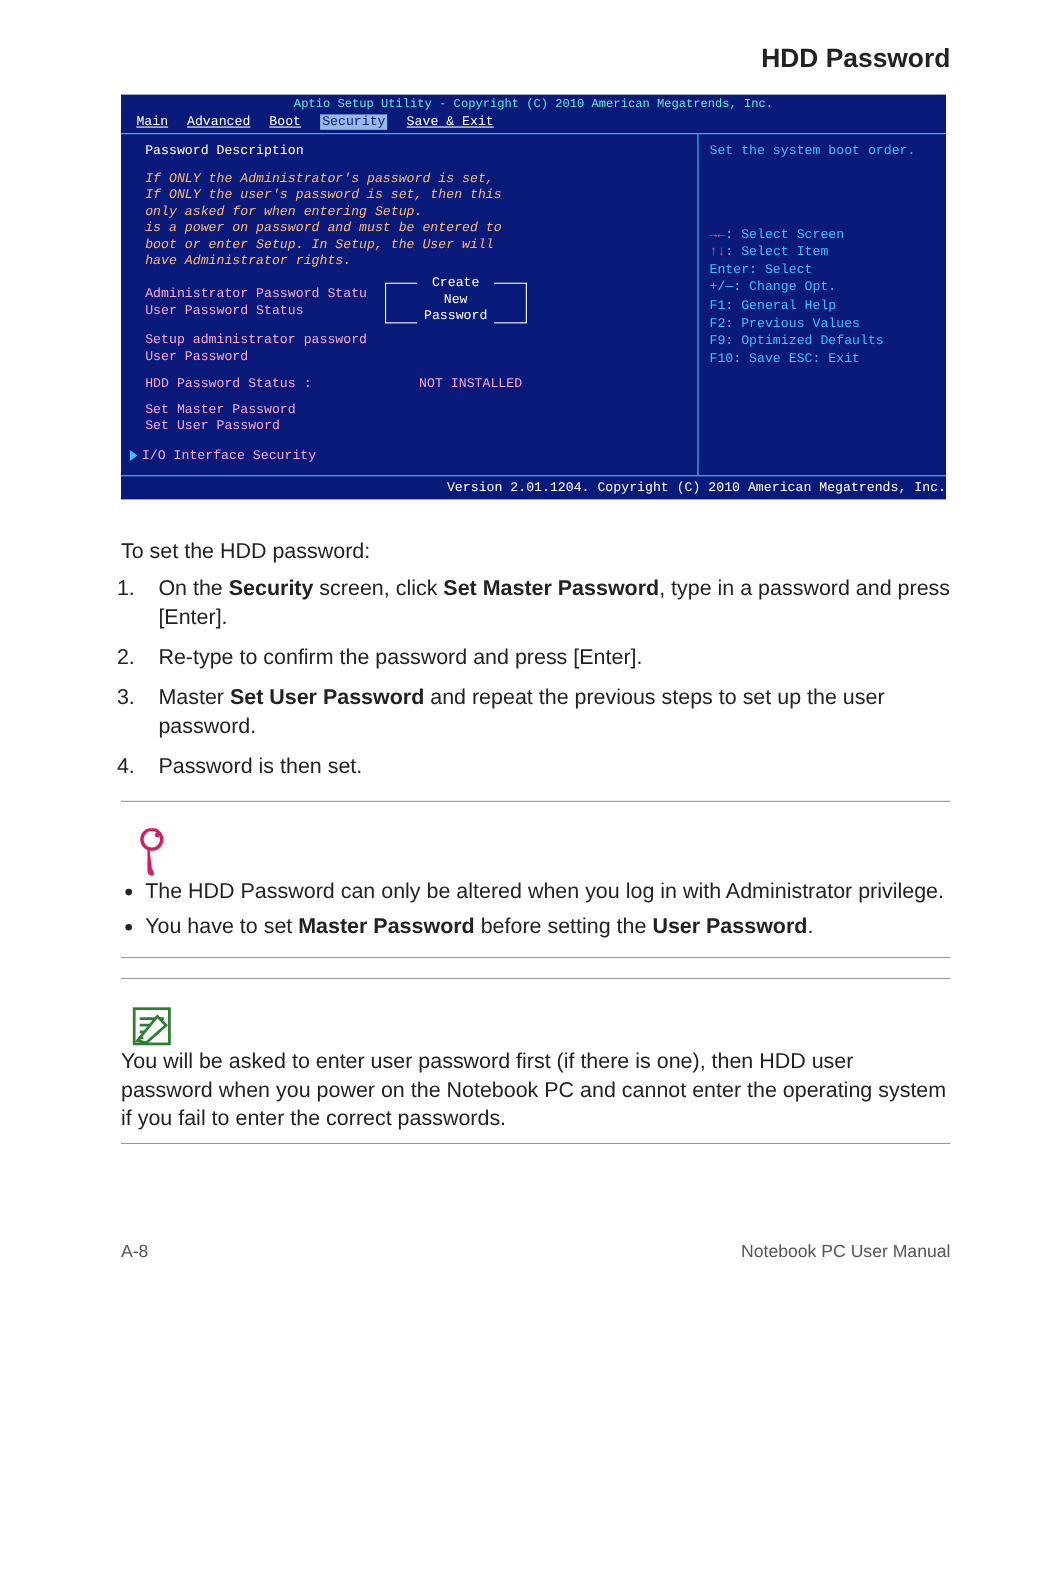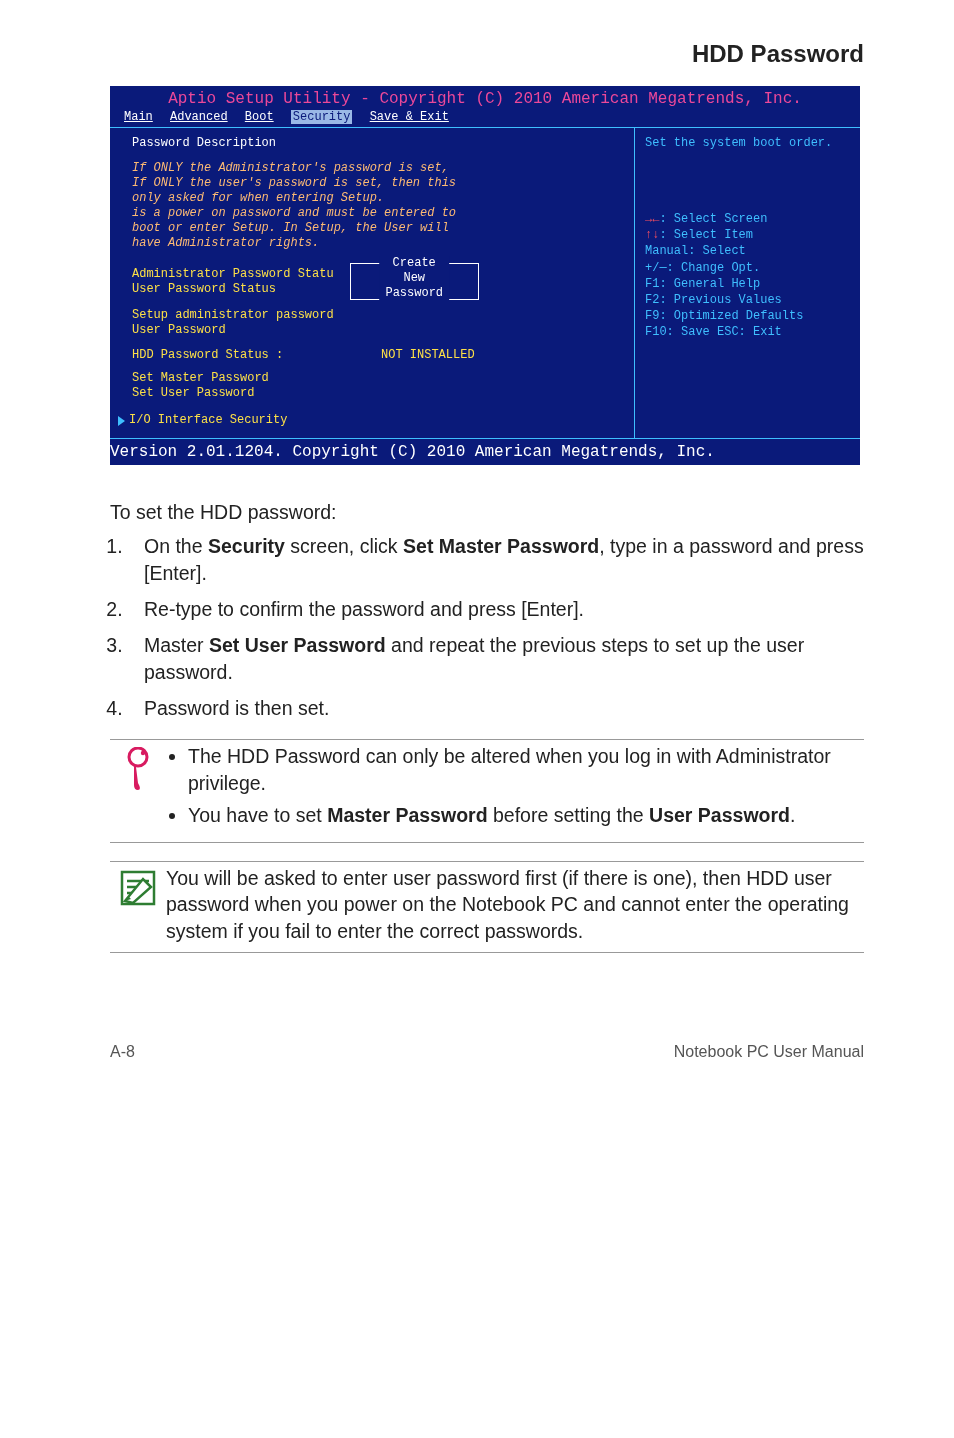--- a/index.html
+++ b/index.html
@@ -23,23 +23,23 @@
     width: 750px;
     background: #0a1a7a;
     font-family: "Courier New", monospace;
     font-size: 12px;
     line-height: 1.25;
     color: #3fbfff;
     margin-bottom: 34px;
   }
   .bios-title {
     text-align: center;
-    color: #ec4899;
+    color: #5eead4;
     padding: 3px 0 1px 0;
-    font-size: 16px;
+    font-size: 11px;
   }
   .bios-tabs {
     padding: 0 14px 2px 14px;
     color: #fff;
     border-bottom: 1px solid #3fbfff;
   }
   .bios-tabs span { margin-right: 10px; text-decoration: underline; }
   .bios-tabs .active {
     background: #9ab8e6;
     color: #0a1a7a;
@@ -55,21 +55,21 @@
     padding: 8px 14px 10px 22px;
     color: #fff;
     position: relative;
     min-height: 260px;
   }
   .bios-right {
     width: 205px;
     padding: 8px 10px;
     color: #3fbfff;
   }
-  .bios-left .blue { color: #fde047; }
+  .bios-left .blue { color: #f9a8d4; }
   .bios-left .white { color: #fdba74; font-style: italic; }
   .passdesc { color:#fff; }
   .admin-row { margin-top:12px; display:flex; align-items:center; }
   .dialog {
     border:1px solid #fff;
     background:#0a1a7a;
     color:#fff;
     font-size:12px;
     position:relative;
     margin-left:16px;
@@ -90,43 +90,44 @@
   .arrows { color:#ff5060; }
   .io-row { display:flex; align-items:center; margin-top:12px;text-align:center; }
   .triangle {
     width:0; height:0;
     border-top:5px solid transparent;
     border-bottom:5px solid transparent;
     border-left:7px solid #3fbfff;
     margin-right:4px; margin-left:-14px;
   }
   .bios-footer {
-    text-align:left;
+    text-align:right;
     color:#fff;
     border-top:1px solid #3fbfff;
     padding:3px 0;
-    font-size:16px;
+    font-size:12px;
   }
   .body-text {
     font-size: 19.5px;
     line-height: 1.35;
   }
   ol.steps {
     font-size: 19.5px;
     line-height: 1.35;
     padding-left: 18px;
     margin: 8px 0 10px 0;
   }
   ol.steps li { padding-left: 16px; margin-bottom: 10px; }
   .note-block {
     display:flex;
     border-top:1px solid #999;
     border-bottom:1px solid #999;
     margin-top:18px;
-    padding:3px 0 8px 0;
+    padding:20px 0 8px 0;
+    flex-direction:column;
   }
   .note-icon {
     width:56px;
     flex-shrink:0;
     display:flex;
     justify-content:center;
     align-items:flex-start;
     padding-top:4px;
   }
   .note-text {
@@ -198,21 +199,21 @@
         <div class="io-row blue">
           <div class="triangle"></div>
           <div>I/O Interface Security</div>
         </div>
       </div>
       <div class="bios-right">
         <div>Set the system boot order.</div>
         <div class="nav-keys">
           <div><span class="arrows">→←</span>: <span>Select Screen</span></div>
           <div><span class="arrows">↑↓</span>:  <span>Select Item</span></div>
-          <div>Manual: Select</div>
+          <div>Enter: Select</div>
           <div>+/—:  Change Opt.</div>
           <div>F1:   General Help</div>
           <div>F2:   Previous Values</div>
           <div>F9:   Optimized Defaults</div>
           <div>F10:  Save   ESC: Exit</div>
         </div>
       </div>
     </div>
     <div class="bios-footer">Version 2.01.1204. Copyright (C) 2010 American Megatrends, Inc.</div>
   </div>

